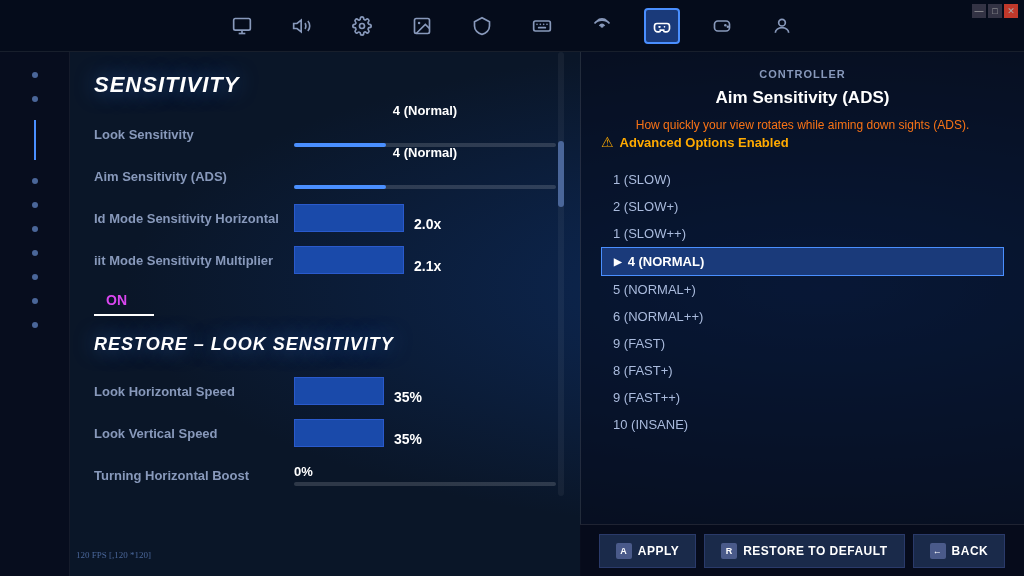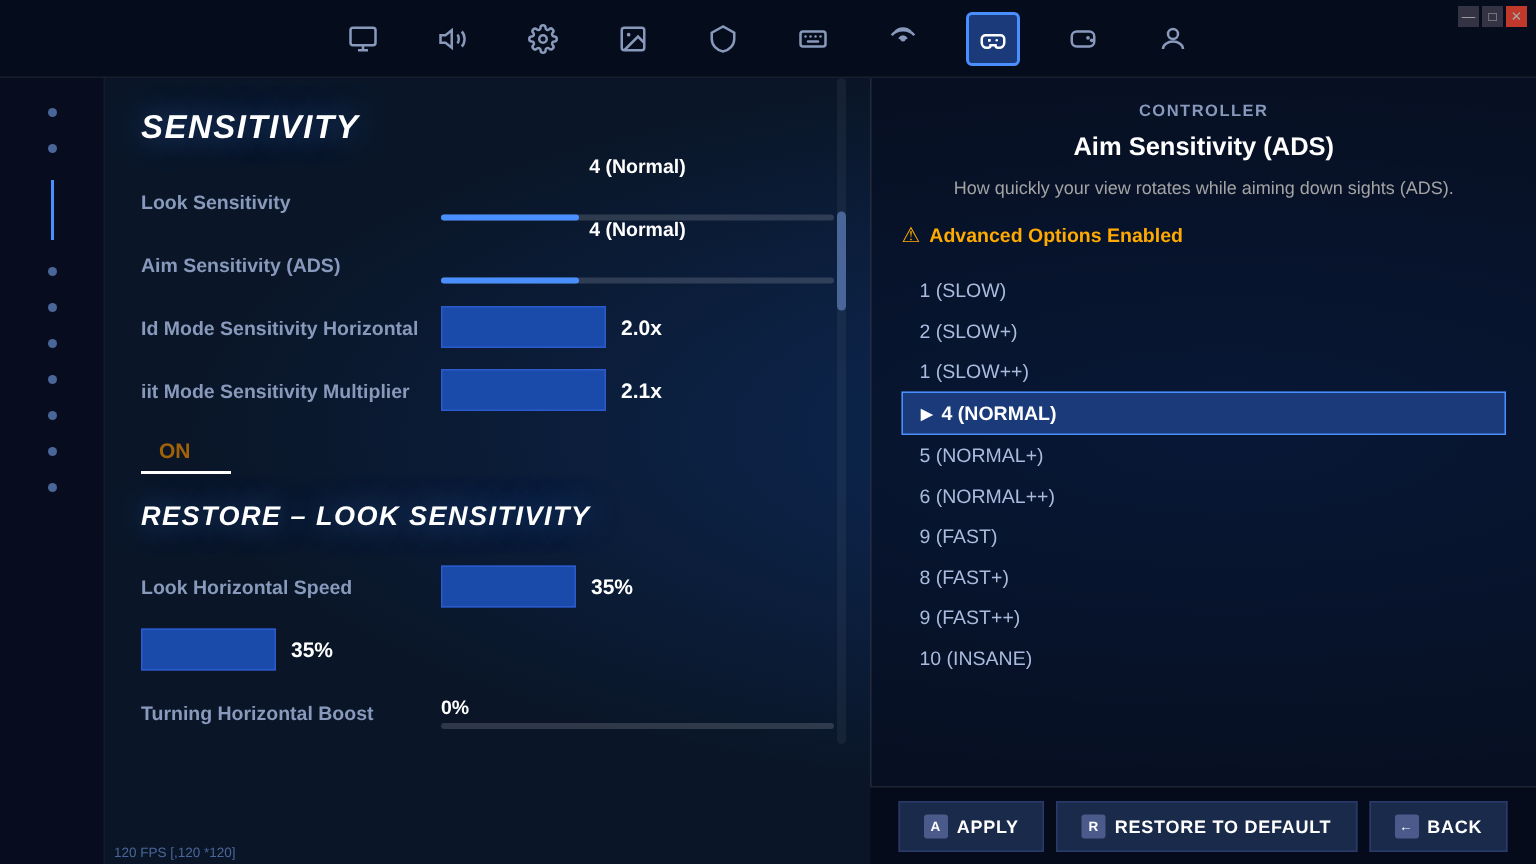--- a/index.html
+++ b/index.html
@@ -159,39 +159,39 @@
       top: -18px;
       font-size: 13px;
       color: #fff;
       font-weight: 600;
       white-space: nowrap;
     }
 
     
     .bar-control {
       display: flex;
-      align-items: center;
+      align-items: flex-end;
       width: 100%;
     }
     .blue-bar {
       height: 28px;
       background: #1a4aaa;
       border: 1px solid #2a5acc;
     }
     .bar-value {
       margin-left: 10px;
       font-size: 14px;
       color: #fff;
       font-weight: 600;
     }
 
     
     .toggle-on {
       font-size: 14px;
-      color: #a16207;
+      color: #d946ef;
       font-weight: 700;
       padding: 4px 12px;
     }
     .toggle-underline {
       height: 2px;
       background: #fff;
       margin-top: 2px;
       width: 60px;
     }
 
@@ -215,23 +215,22 @@
       text-transform: uppercase;
     }
     .panel-title {
       font-size: 17px;
       font-weight: 800;
       color: #fff;
       margin-bottom: 8px;
     }
     .panel-desc {
       font-size: 12px;
-      color: #a3a3a3;
+      color: #f97316;
       line-height: 1.5;
-      margin-bottom: 14px;
     }
     .panel-warning {
       display: flex;
       align-items: center;
       gap: 6px;
       margin-bottom: 16px;
     }
     .warning-triangle {
       color: #ffaa00;
       font-size: 14px;
@@ -298,23 +297,24 @@
       background: #4a5a8a;
       display: flex; align-items: center; justify-content: center;
       font-size: 9px;
       font-weight: 900;
       border-radius: 2px;
     }
 
     
     .fps-counter {
       position: absolute;
-      bottom: 3px; left: 76px;
+      bottom: 16px; left: 76px;
       font-size: 9px;
       color: #4a6699;
+      font-family: Liberation Serif, serif;
     }
 
     
     .main-divider {
       position: absolute;
       left: 580px;
       top: 52px;
       bottom: 0;
       width: 1px;
       background: rgba(255,255,255,0.1);
@@ -508,20 +508,21 @@
     <div class="setting-label">Look Horizontal Speed</div>
     <div class="setting-control">
       <div class="bar-control">
         <div class="blue-bar" style="width:90px;"></div>
         <span class="bar-value">35%</span>
       </div>
     </div>
   </div>
 
   <div class="setting-row">
+    <div class="setting-label">Look Vertical Speed</div>
     <div class="setting-control">
       <div class="bar-control">
         <div class="blue-bar" style="width:90px;"></div>
         <span class="bar-value">35%</span>
       </div>
     </div>
   </div>
 
   <div class="setting-row">
     <div class="setting-label">Turning Horizontal Boost</div>

